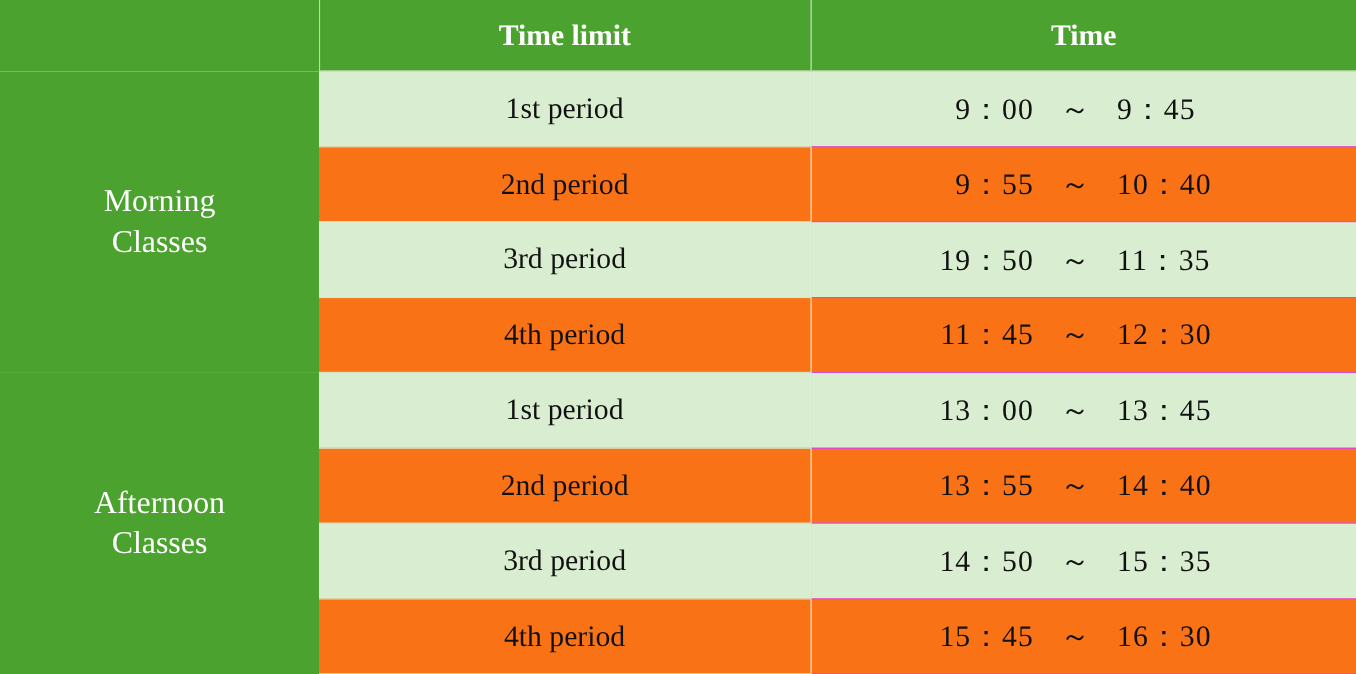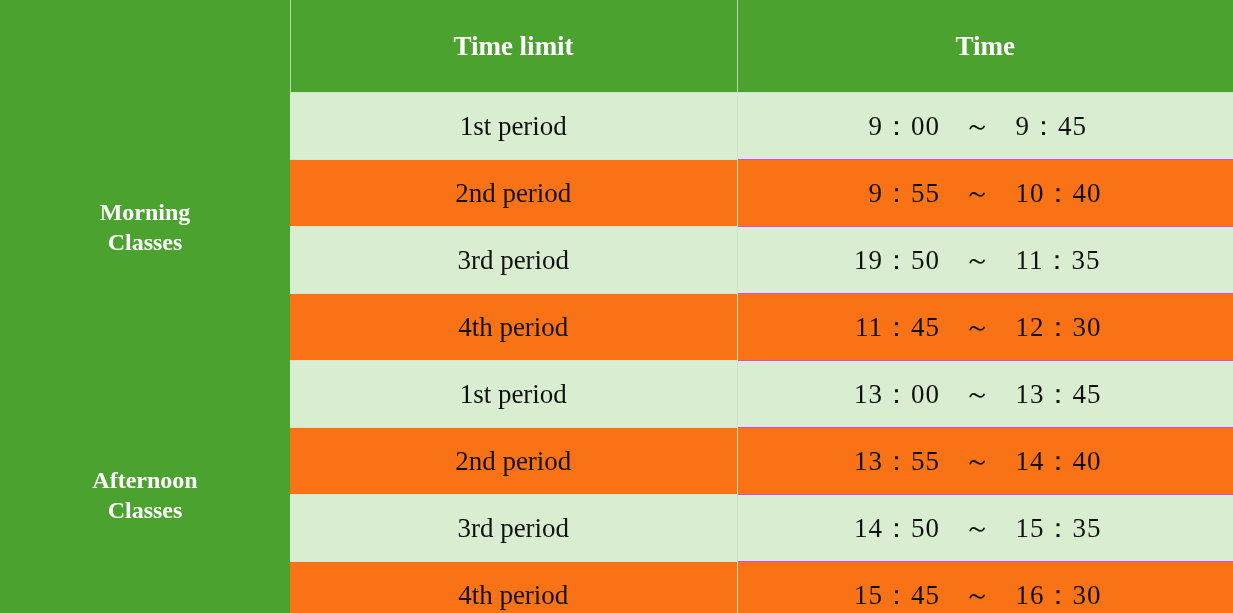--- a/index.html
+++ b/index.html
@@ -27,37 +27,37 @@
   .col-session { width: 290px; }
   .col-period  { width: 447px; }
   .col-time    { width: 496px; }
 
   .header-cell {
     background: #4ca22f;
     color: #ffffff;
     font-weight: bold;
     font-size: 27px;
     text-align: center;
-    height: 92px;
+    height: 64px;
     vertical-align: middle;
     border: none;
   }
   .header-blank {
     background: #4ca22f;
     border: none;
   }
   .header-sep {
     border-left: 1px solid #bcdcb0;
   }
 
   .session-cell {
     background: #4ca22f;
     color: #ffffff;
-    font-weight: bold;
-    font-size: 24px;
+    font-weight: normal;
+    font-size: 29px;
     text-align: center;
     vertical-align: middle;
     line-height: 1.25;
     border: none;
   }
 
   .period-cell {
     font-size: 27px;
     text-align: center;
     vertical-align: middle;

